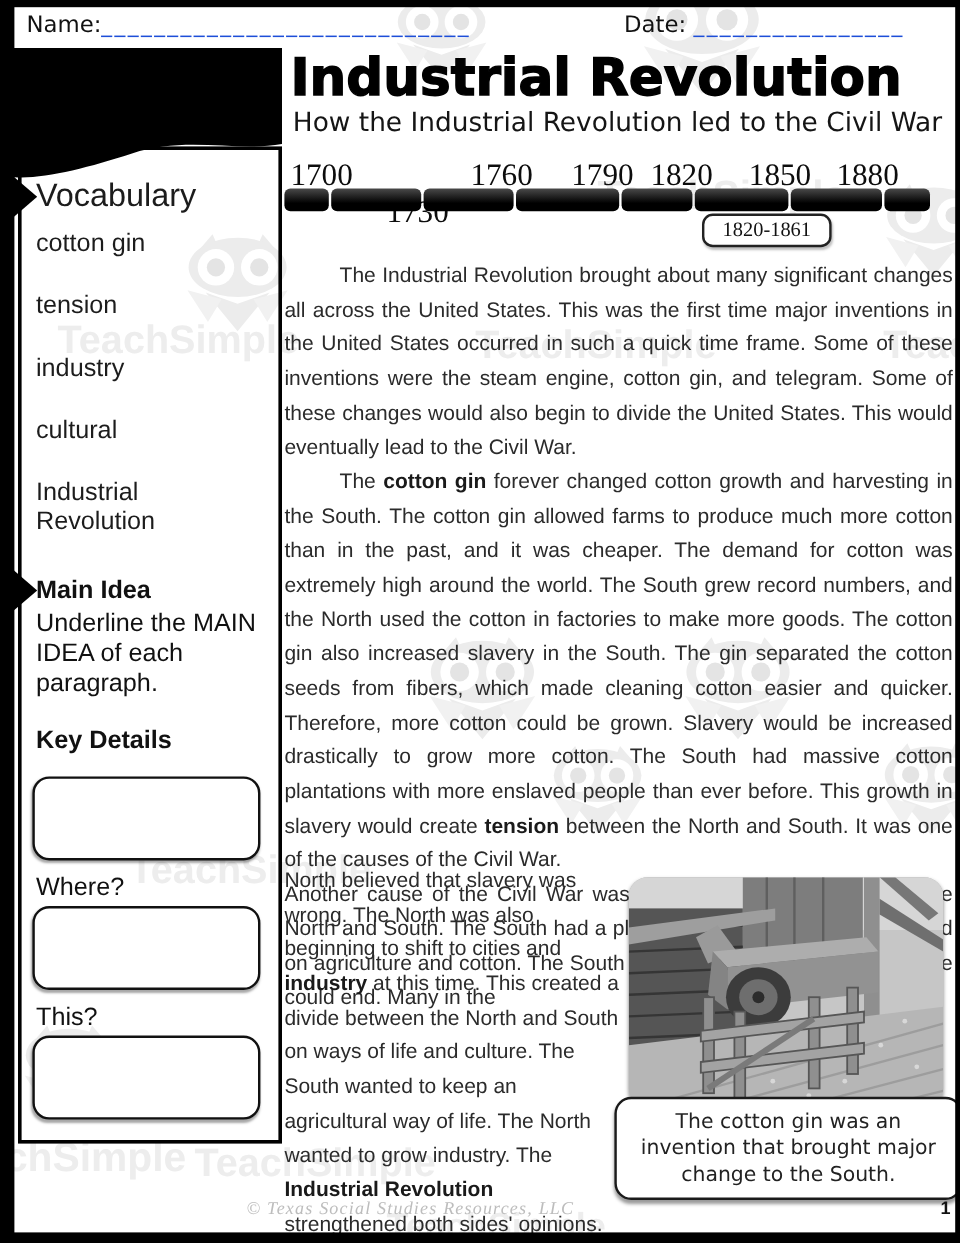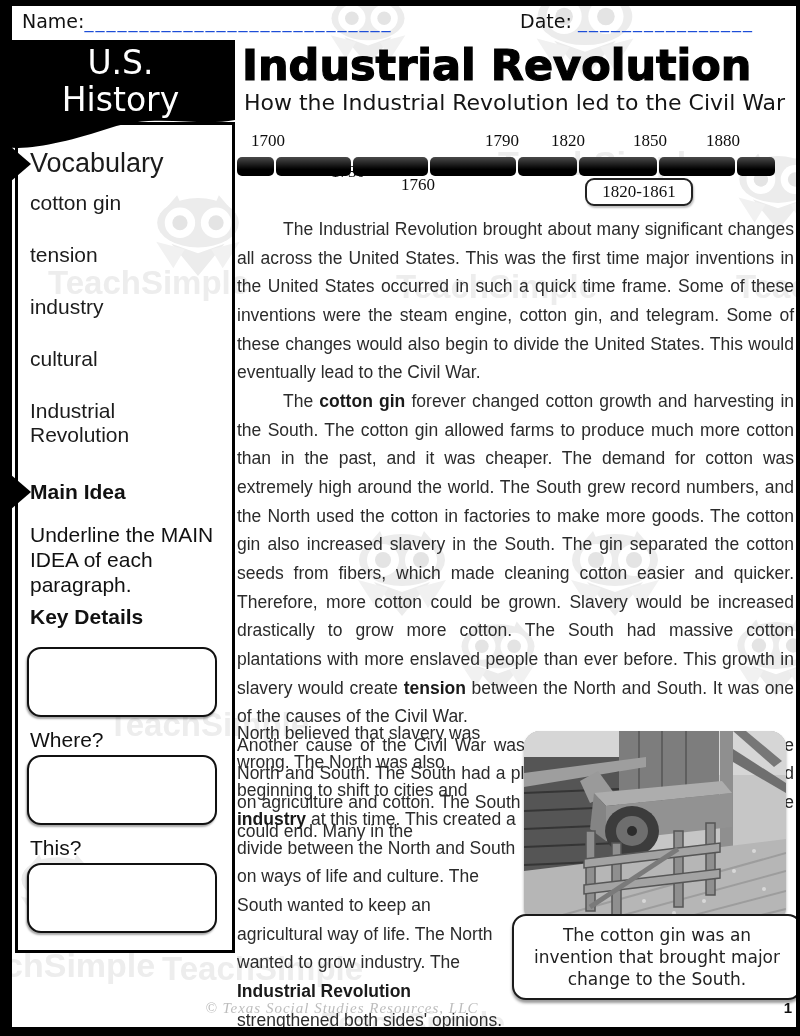--- a/index.html
+++ b/index.html
@@ -35,39 +35,39 @@
   .arrow{position:absolute;width:0;height:0;border-top:18px solid transparent;
          border-bottom:18px solid transparent;border-left:21px solid #000;z-index:4;}
   .arrow1{left:10px;top:146px;}
   .arrow2{left:10px;top:474px;}
 
   .vocab-block{position:absolute;left:30px;top:148px;width:190px;}
   .vocab-title{font-size:27px;color:#1c1c1c;margin-bottom:12px;}
   .vocab-item{font-size:21px;color:#1c1c1c;margin-bottom:28px;}
 
   .mainidea-block{position:absolute;left:30px;top:480px;width:185px;color:#111;}
-  .mi-title{font-size:21px;font-weight:bold;margin-bottom:18px;}
+  .mi-title{font-size:21px;font-weight:bold;margin-bottom:3px;}
   .mi-instr{font-size:21px;line-height:25px;}
 
   .kd-block{position:absolute;left:27px;top:605px;width:192px;color:#111;}
   .kd-title{font-size:21px;font-weight:bold;margin-bottom:18px;padding-left:3px;}
   .kd-label{font-size:21px;margin:2px 0 3px 3px;}
   .kd-box{width:186px;height:66px;border:2.5px solid #111;border-radius:14px;background:#fff;
           box-shadow:-1px 2px 2px rgba(0,0,0,0.35);margin-bottom:11px;}
 
   
   .doc-title{position:absolute;left:242px;top:40px;font-family:"DejaVu Sans",sans-serif;
              font-size:43px;font-weight:bold;color:#000;letter-spacing:0px;
              -webkit-text-stroke:1.2px #000;}
   .doc-subtitle{position:absolute;left:244px;top:90px;font-family:"DejaVu Sans",sans-serif;
              font-size:22px;color:#151515;}
 
   .timeline{position:absolute;left:237px;top:131px;width:540px;height:80px;}
   .tl-year{position:absolute;top:0;transform:translateX(-50%);
-           font-family:"Liberation Serif",serif;font-size:17px;color:#0d0d0d;}
+           font-family:"Liberation Serif",serif;font-size:26px;color:#0d0d0d;}
   .tl-seg{position:absolute;top:26px;height:19px;border-radius:5px;
           background:linear-gradient(#4a4a4a,#000 65%);}
   .tl-range{position:absolute;left:348px;top:47px;width:86px;background:#fff;
             border:2px solid #222;border-radius:9px;padding:2px 9px;text-align:center;
             font-family:"Liberation Serif",serif;font-size:17px;color:#111;
             box-shadow:1px 2px 2px rgba(0,0,0,0.25);}
 
   .body-wide{position:absolute;left:237px;top:215px;width:557px;font-size:17.5px;
              line-height:28.65px;color:#2b2b2b;text-align:justify;}
   .body-wide p{margin:0;}
@@ -239,24 +239,20 @@
     </div>
     <div class="date-row">
       <span>Date:</span> <span class="write-line">________________</span>
     </div>
 
     <div class="sb-box"></div>
 
     <svg class="sb-header" viewBox="0 0 229 118" preserveAspectRatio="none">
       <path d="M0 0 H229 V80 C192 87 148 73 104 88 C64 101 24 111 0 107 Z" fill="#000"></path>
     </svg>
-    <div class="sb-header-text">
-      <div>U.S.</div>
-      <div>History</div>
-    </div>
 
     <div class="arrow arrow1"></div>
     <div class="arrow arrow2"></div>
 
     <div class="vocab-block">
       <div class="vocab-title">Vocabulary</div>
       <div id="vocab-list">
           <div class="vocab-item">cotton gin</div>
           <div class="vocab-item">tension</div>
           <div class="vocab-item">industry</div>
@@ -281,21 +277,21 @@
         </div>
     </div>
 
     <div class="doc-title">Industrial Revolution</div>
     <div class="doc-subtitle">How the Industrial Revolution led to the Civil War</div>
 
     <div class="timeline">
       <div id="tl-years">
           <span class="tl-year" style="left: 31px;">1700</span>
           <span class="tl-year" style="left: 111px; margin-top: 31px;">1730</span>
-          <span class="tl-year" style="left: 181px; margin-top: 44px;">1760</span>
+          <span class="tl-year" style="left: 181px;">1760</span>
           <span class="tl-year" style="left: 265px;">1790</span>
           <span class="tl-year" style="left: 331px;">1820</span>
           <span class="tl-year" style="left: 413px;">1850</span>
           <span class="tl-year" style="left: 486px;">1880</span>
         </div>
       <div id="tl-bar">
           <div class="tl-seg" style="left: 0px; width: 37px;"></div>
           <div class="tl-seg" style="left: 39px; width: 75px;"></div>
           <div class="tl-seg" style="left: 116px; width: 75px;"></div>
           <div class="tl-seg" style="left: 193px; width: 86px;"></div>

